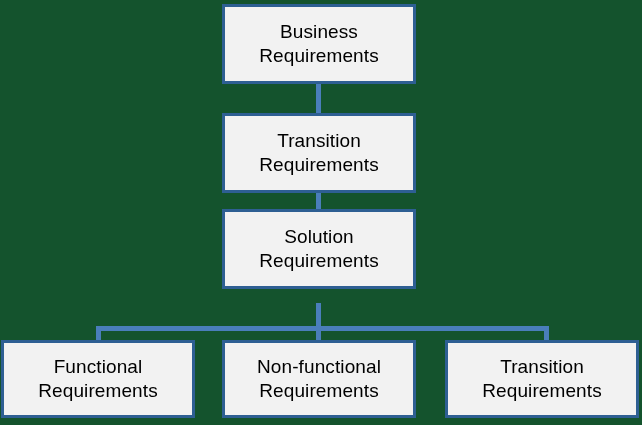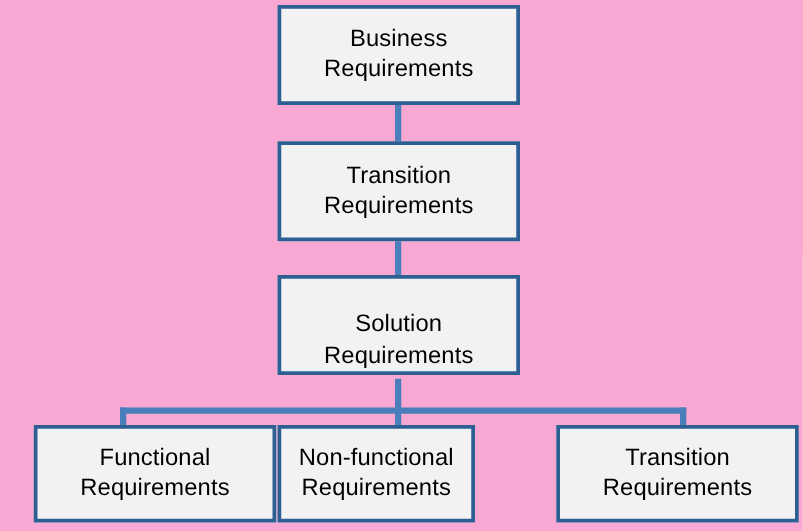--- a/index.html
+++ b/index.html
@@ -8,21 +8,21 @@
   }
   body {
     background: #ffffff;
     font-family: "Liberation Sans", sans-serif;
   }
 
   #diagram-canvas {
     position: relative;
     width: 642px;
     height: 425px;
-    background: #f9a8d4;
+    background: #14532d;
     overflow: hidden;
   }
 
   
   .node {
     position: absolute;
     box-sizing: border-box;
     background: #F2F2F2;
     border: 3px solid #2E5F93;
     display: flex;
@@ -36,24 +36,24 @@
     font-size: 19px;
     line-height: 1.28;
     font-weight: 400;
     letter-spacing: 0.1px;
     padding: 0 6px;
     white-space: pre-line;
   }
 
   .node-business    { left: 222px; top: 4px;   width: 194px; height: 80px; }
   .node-stakeholder { left: 222px; top: 113px; width: 194px; height: 80px; }
-  .node-solution    { left: 222px; top: 220px; width: 194px; height: 80px; align-items: flex-end; }
+  .node-solution    { left: 222px; top: 209px; width: 194px; height: 80px; }
 
-  .node-functional     { left: 1px;   top: 340px; width: 194px; height: 78px; margin-left: 26px; }
-  .node-nonfunctional  { left: 222px; top: 340px; width: 158px; height: 78px; }
+  .node-functional     { left: 1px;   top: 340px; width: 194px; height: 78px; }
+  .node-nonfunctional  { left: 222px; top: 340px; width: 194px; height: 78px; }
   .node-transition     { left: 445px; top: 340px; width: 194px; height: 78px; text-align: center; }
 
   
   .conn {
     position: absolute;
     background: #4A7EBB;
     z-index: 1;
   }
   
   .conn-v1 { left: 316px; top: 82px;  width: 5px; height: 33px; }

